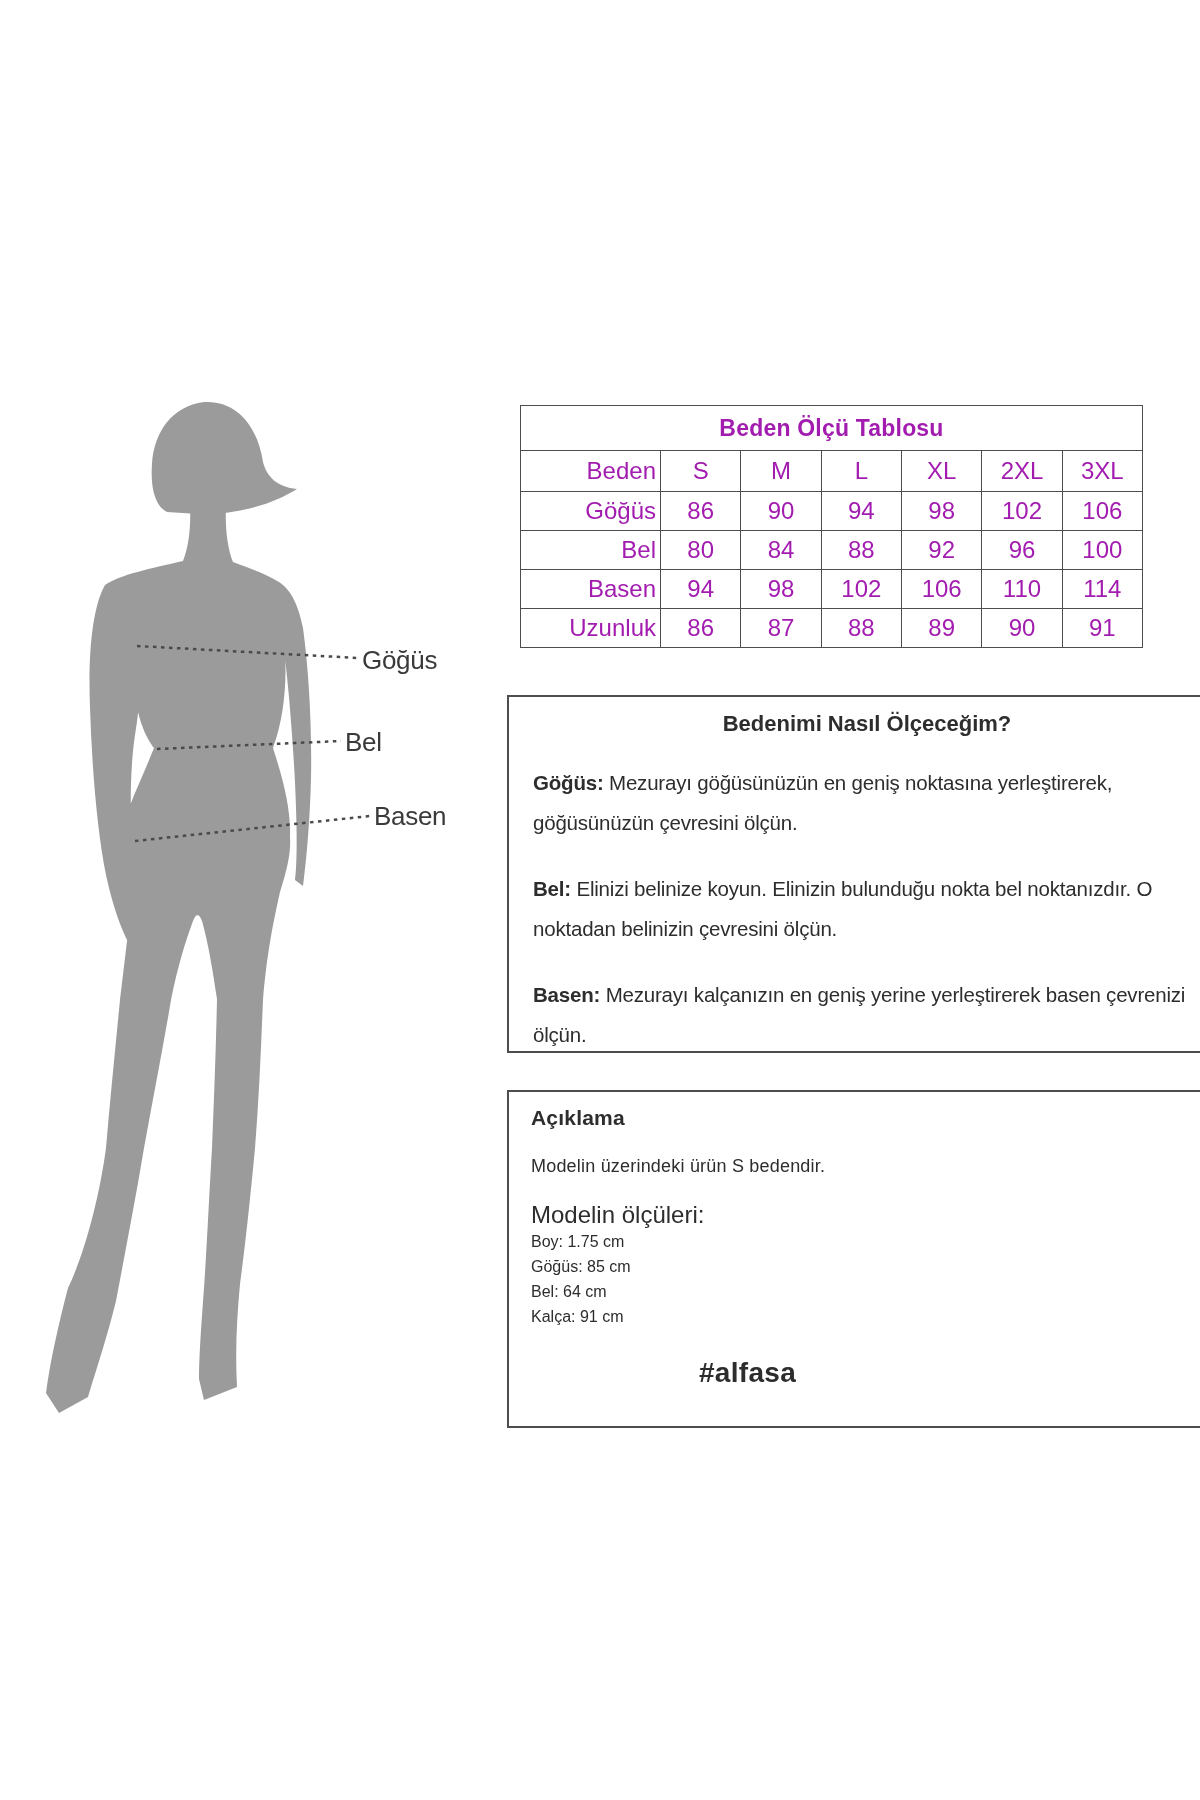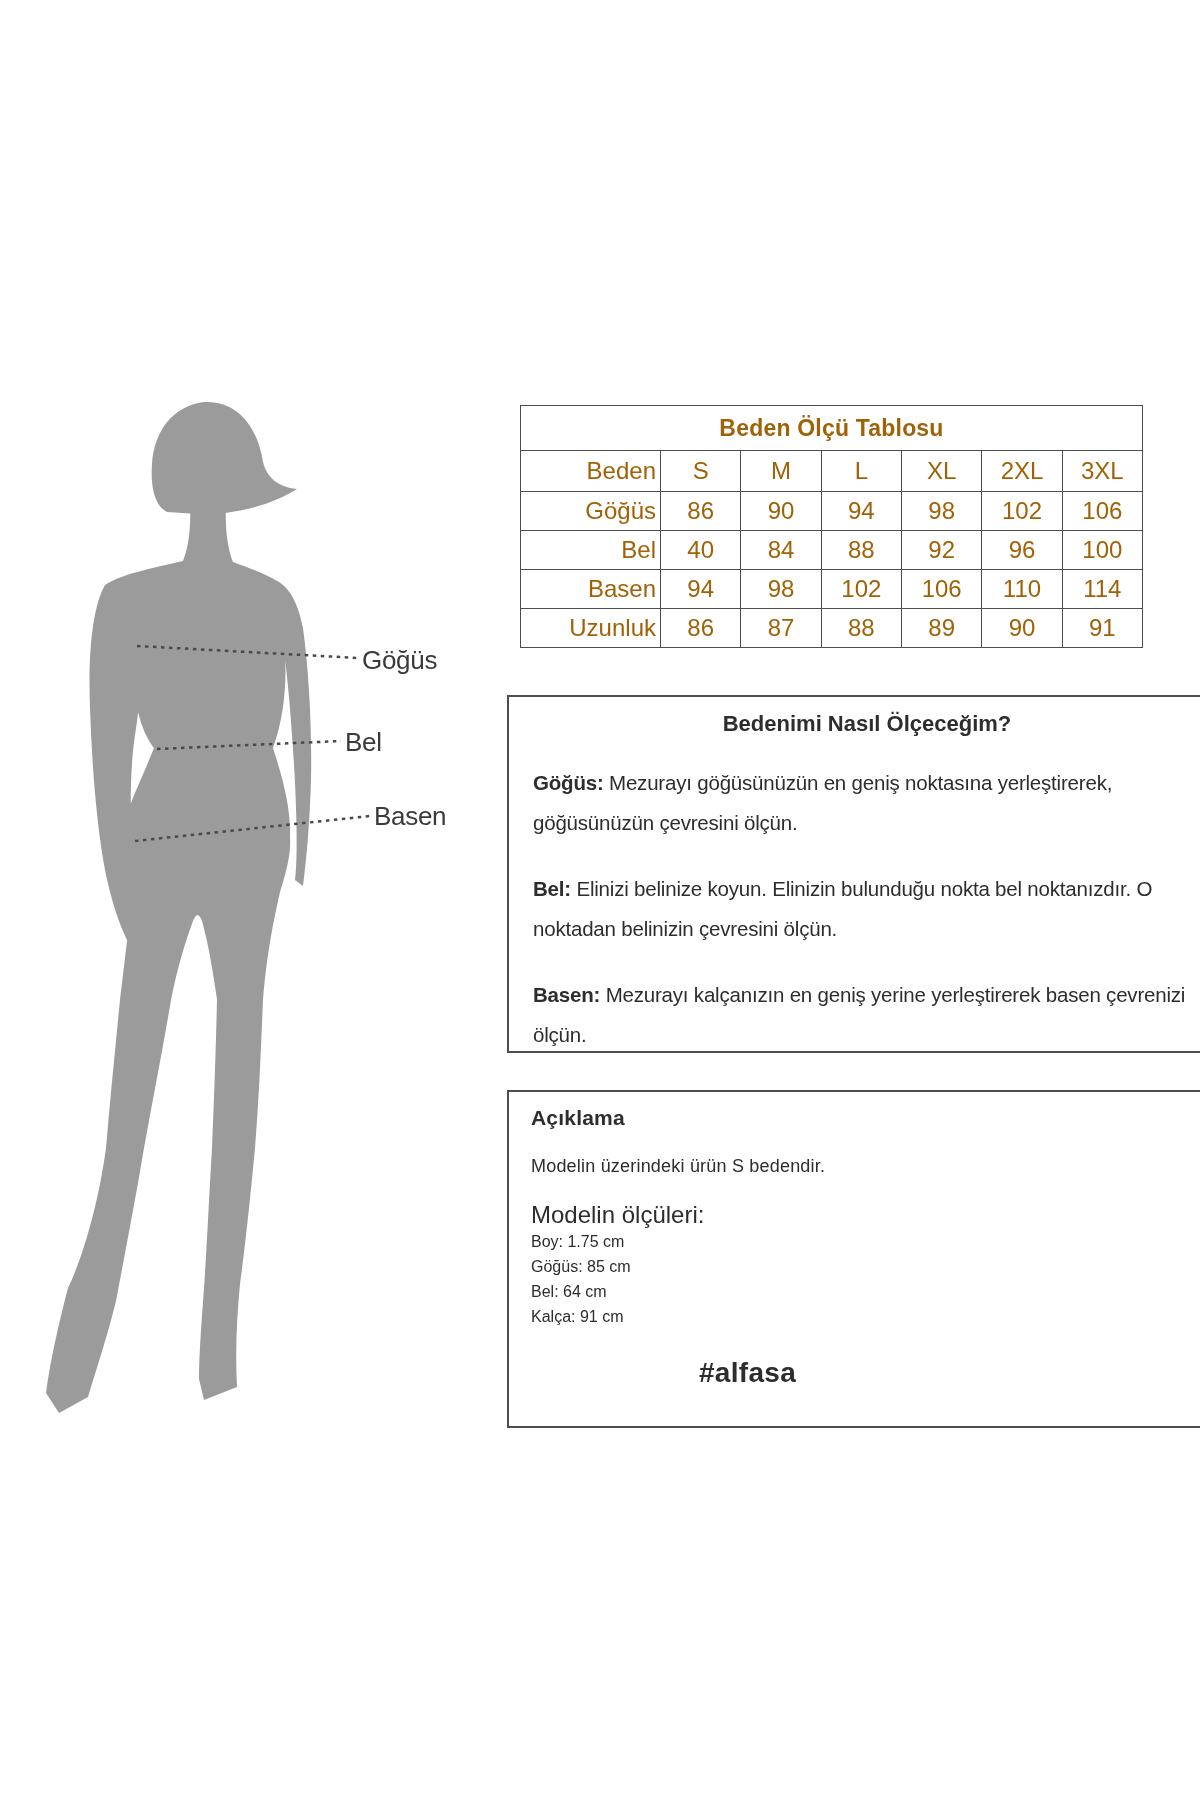--- a/index.html
+++ b/index.html
@@ -21,21 +21,21 @@
     letter-spacing:-0.3px;
     white-space:nowrap;
   }
   #label-gogus{left:362px;top:645px;}
   #label-bel{left:345px;top:727px;}
   #label-basen{left:374px;top:801px;}
   
   table.size-table{
     position:absolute;left:520px;top:405px;width:623px;
     border-collapse:collapse;table-layout:fixed;
-    font-size:24px;color:#a16207;
+    font-size:24px;color:#a21caf;
   }
   table.size-table td{
     border:1.5px solid #4d4d4d;
     text-align:center;
     padding:0 4px;
     height:38px;
     overflow:hidden;
   }
   table.size-table tr.t-title td{
     height:44px;font-weight:bold;font-size:23px;letter-spacing:0.2px;
@@ -173,21 +173,21 @@
       <td class="c-label">Göğüs</td>
       <td>86</td>
       <td>90</td>
       <td>94</td>
       <td>98</td>
       <td>102</td>
       <td>106</td>
     </tr>
     <tr>
       <td class="c-label">Bel</td>
-      <td>40</td>
+      <td>80</td>
       <td>84</td>
       <td>88</td>
       <td>92</td>
       <td>96</td>
       <td>100</td>
     </tr>
     <tr>
       <td class="c-label">Basen</td>
       <td>94</td>
       <td>98</td>

